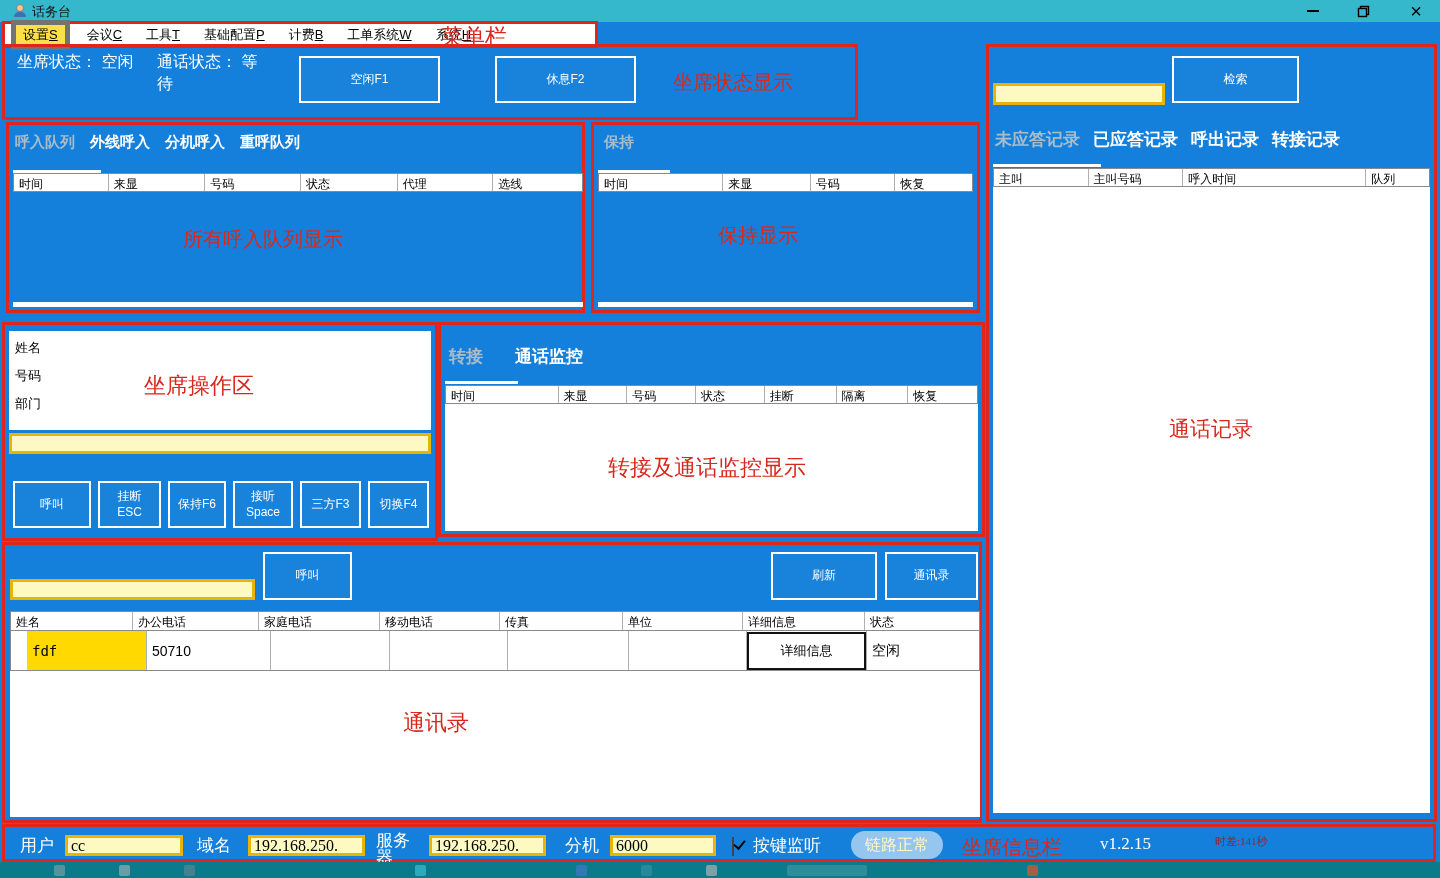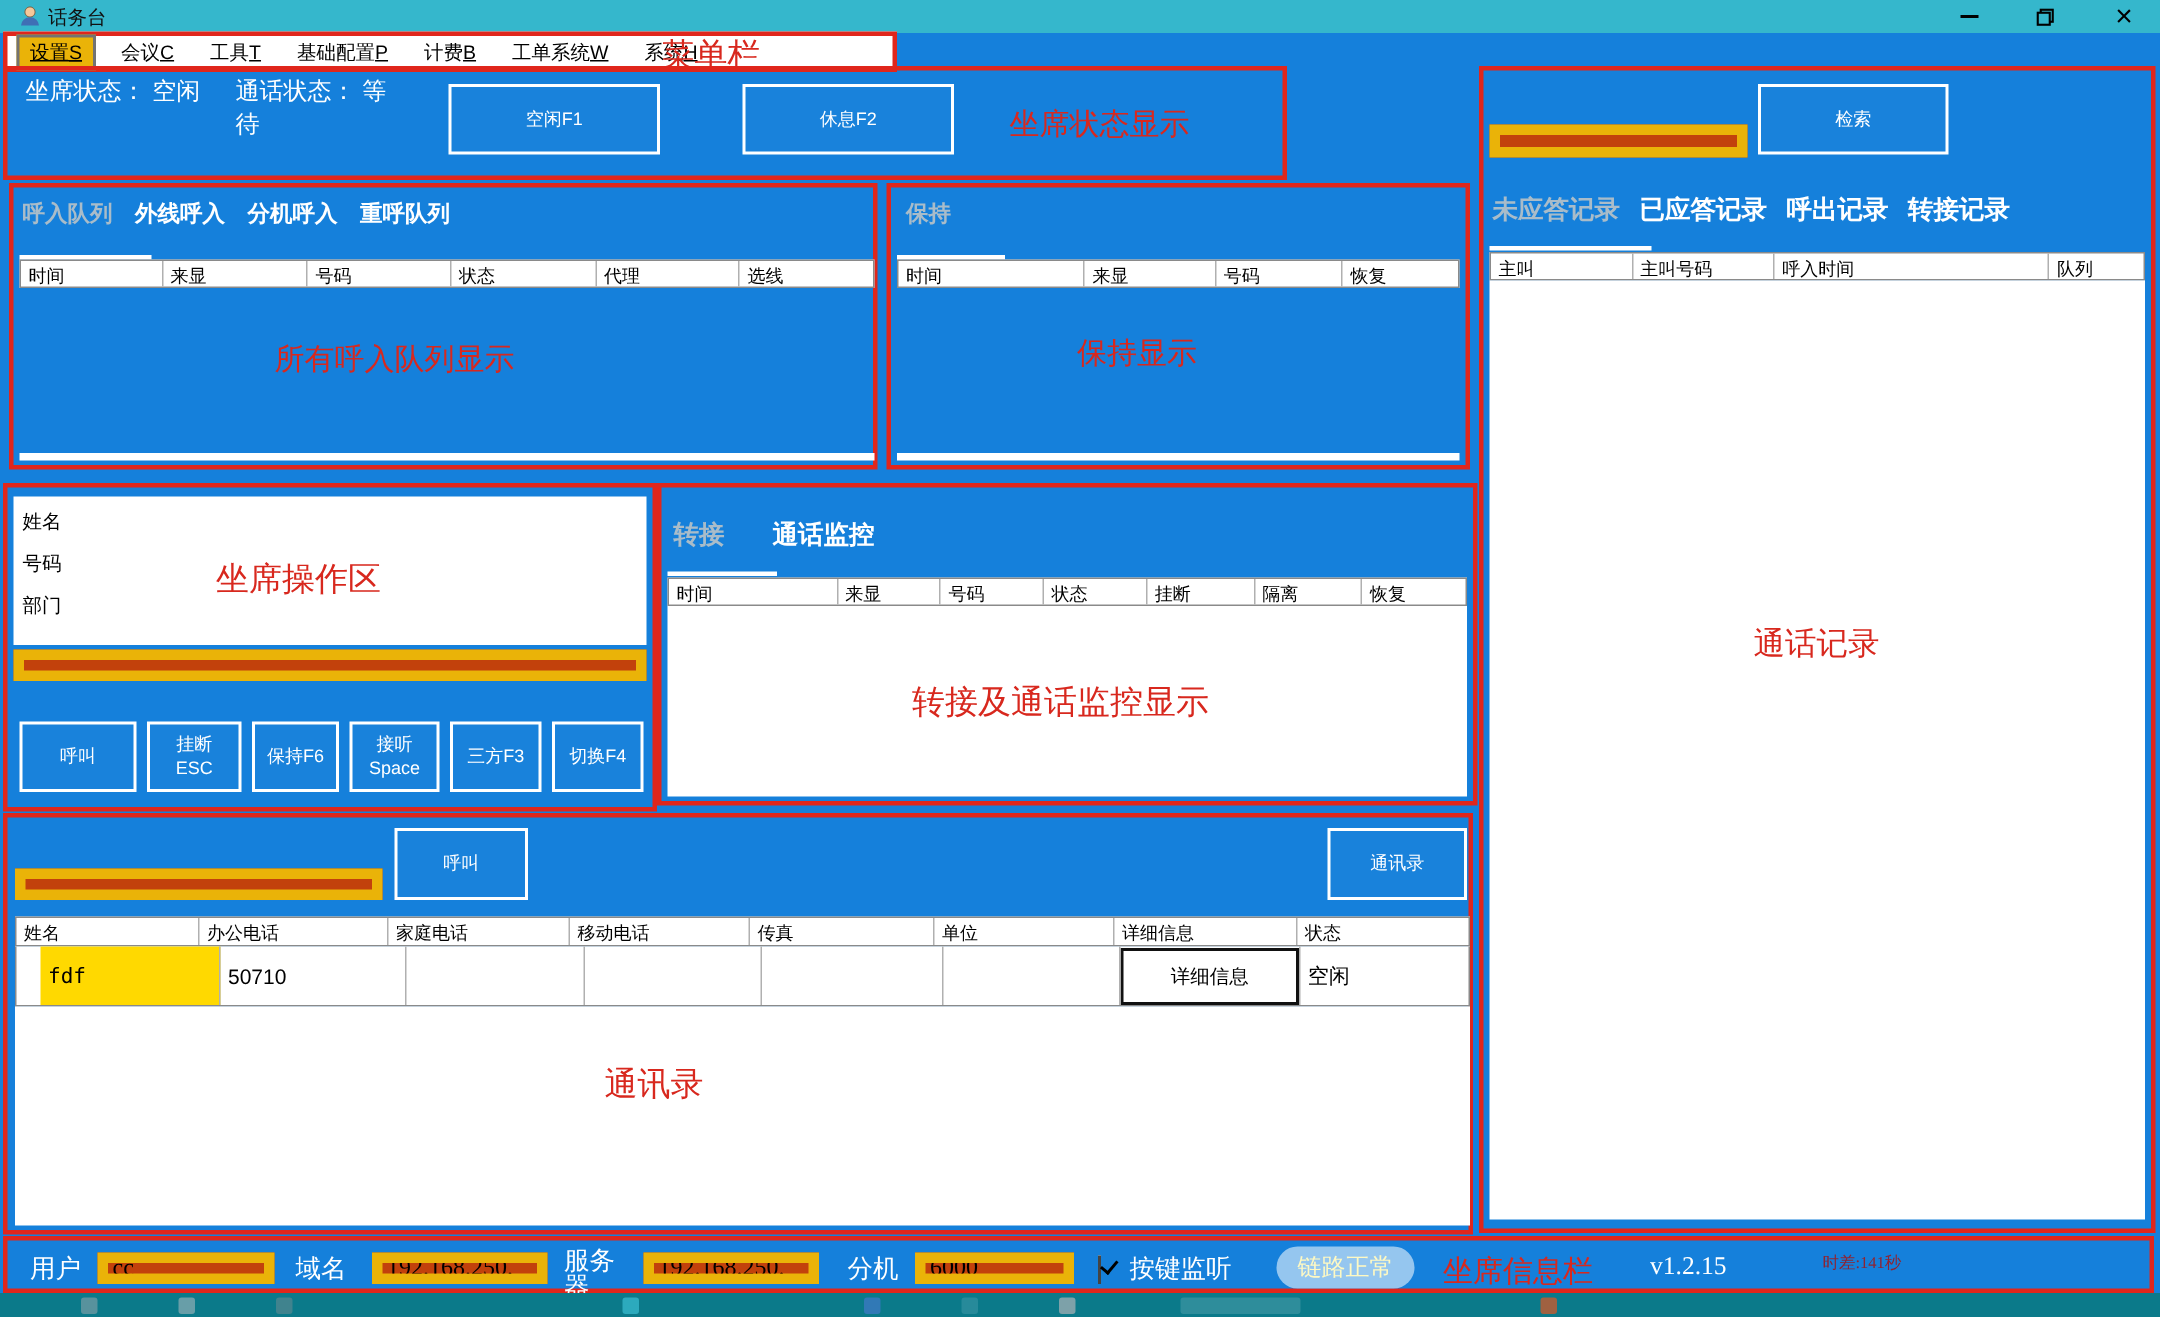--- a/index.html
+++ b/index.html
@@ -9,25 +9,25 @@
   
   .titlebar{left:0;top:0;width:1440px;height:22px;background:#35b7cc;color:#000;}
   .title-text{left:32px;top:3px;font-size:13px;color:#111;}
   .winbtn{top:0;width:36px;height:22px;display:flex;align-items:center;justify-content:center;cursor:default;color:#000;}
   
   .rbox{border:3px solid #e0261c;}
   .ann{color:#d8281e;white-space:nowrap;}
   
   .menubar{background:#fff;display:flex;align-items:center;padding-left:6px;}
   .menuitem{font-size:13px;color:#000;padding:1px 7px;margin-right:10px;white-space:nowrap;}
-  .menuitem.sel{background:#eab308;border:2px solid #737373;text-decoration:underline;}
+  .menuitem.sel{background:#fde047;border:5px solid #737373;}
   
   .bluebtn{border:2px solid #fff;color:#fff;background:rgba(255,255,255,0.02);display:flex;flex-direction:column;
            align-items:center;justify-content:center;text-align:center;font-size:12px;line-height:1.3;cursor:pointer;}
-  .whiteinput{background:#c2410c;border:7px solid #eab308;font-family:"Liberation Serif",serif;font-size:15px;padding:0 3px;color:#000;}
+  .whiteinput{background:#fef9c3;border:3px solid #eab308;font-family:"Liberation Serif",serif;font-size:15px;padding:0 3px;color:#000;}
   .tabs{display:flex;gap:15px;font-weight:bold;color:#fff;white-space:nowrap;}
   .tab-active{color:#a9bcc9;}
   .underline{height:3px;background:#fff;}
   .hdr{display:flex;background:#fff;border:1px solid #8a8a8a;}
   .hc{font-size:12px;color:#000;padding:2px 0 0 5px;border-right:1px solid #b0b0b0;box-sizing:border-box;
       overflow:hidden;white-space:nowrap;}
   .whitebody{background:#fff;}
   .wstrip{background:#fff;}
   .statusblk{width:122px;color:#fff;font-size:16px;line-height:22px;word-break:break-all;}
   
@@ -212,20 +212,21 @@
       <div class="hc" style="width:69px;border-right:none">恢复</div>
     </div>
     <div class="abs whitebody" style="left:4px;top:79px;width:533px;height:127px">
       <span class="abs ann" style="left:163px;top:49px;font-size:22px">转接及通话监控显示</span>
     </div>
   </div>
 
   <div class="abs rbox" style="left:2px;top:542px;width:980px;height:281px">
     <input class="abs whiteinput" style="left: 5px; top: 34px; width: 245px; height: 21px;" value="">
     <div class="abs bluebtn" style="left:258px;top:7px;width:89px;height:48px">呼叫</div>
+    <div class="abs bluebtn" style="left:766px;top:7px;width:106px;height:48px">刷新</div>
     <div class="abs bluebtn" style="left:880px;top:7px;width:93px;height:48px">通讯录</div>
     <div class="abs hdr" style="left:5px;top:66px;width:970px;height:20px">
       <div class="hc" style="width:122px">姓名</div>
       <div class="hc" style="width:126px">办公电话</div>
       <div class="hc" style="width:121px">家庭电话</div>
       <div class="hc" style="width:120px">移动电话</div>
       <div class="hc" style="width:123px">传真</div>
       <div class="hc" style="width:120px">单位</div>
       <div class="hc" style="width:122px">详细信息</div>
       <div class="hc" style="width:114px;border-right:none">状态</div>

